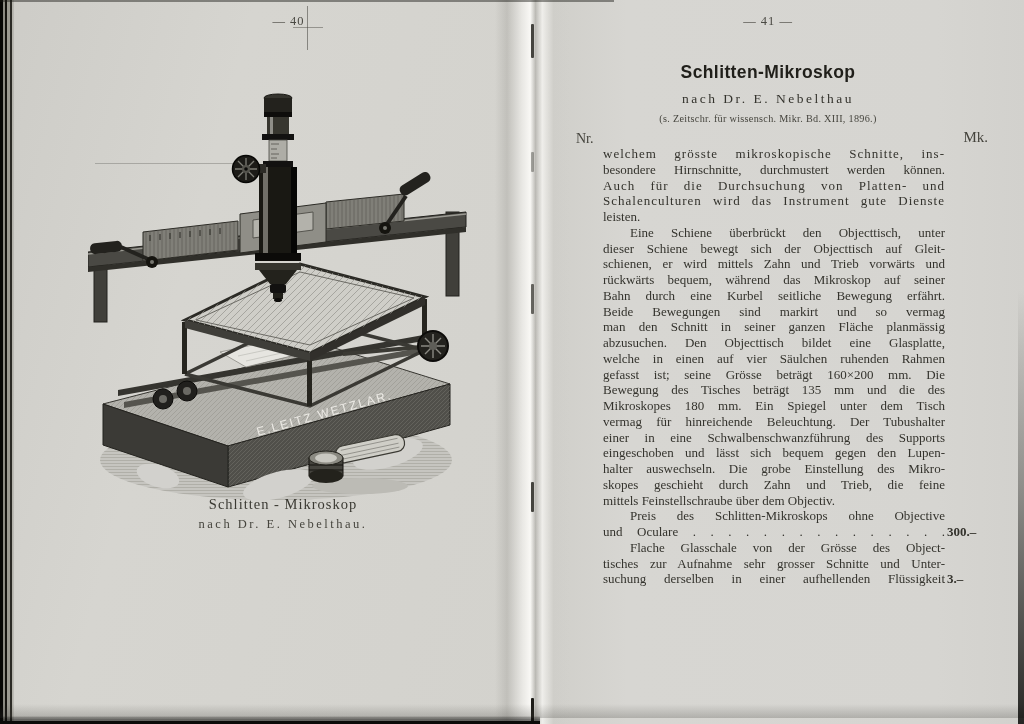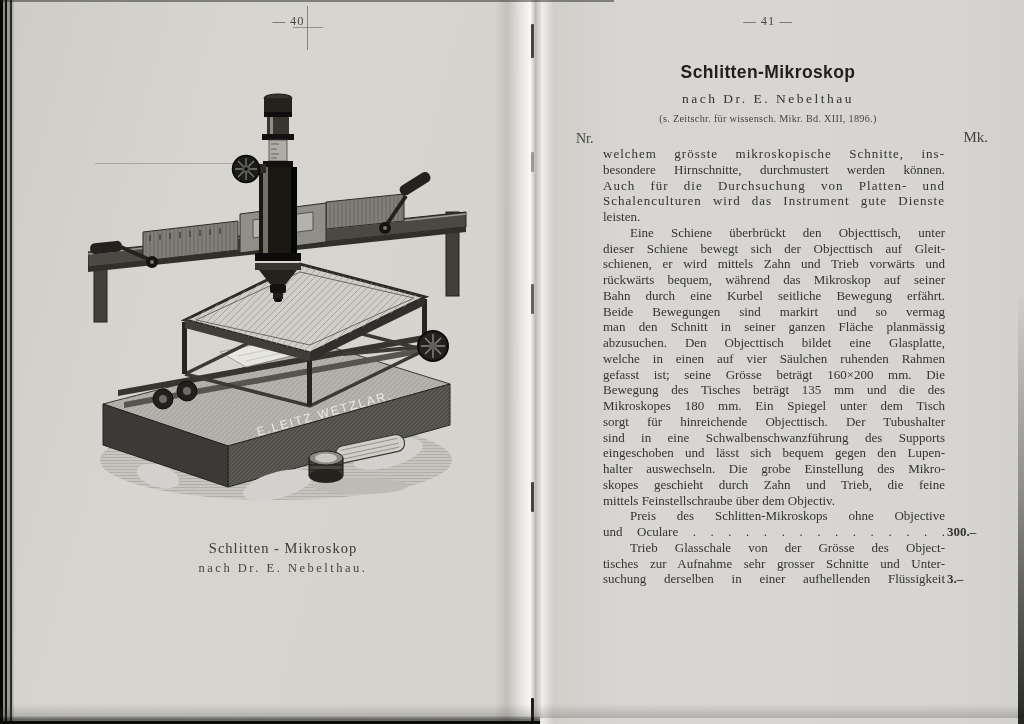--- a/index.html
+++ b/index.html
@@ -34,21 +34,21 @@
     background:linear-gradient(to top,rgba(60,59,54,.25),rgba(60,59,54,0));}
   #edge-right{position:absolute;right:0;top:290px;bottom:0;width:6px;
     background:linear-gradient(to bottom,rgba(20,20,16,0),rgba(20,20,16,.35) 45%,rgba(8,8,6,.85));}
   .scratch{position:absolute;height:1px;background:rgba(90,88,82,.35);}
   
   .pagenum{position:absolute;top:14px;font-size:12.5px;letter-spacing:1px;color:#4a4943;}
   #left-pagenum{left:16px;width:545px;text-align:center;}
   #right-pagenum{left:0;width:456px;text-align:center;}
   #regmark-v{position:absolute;left:307px;top:6px;width:1px;height:44px;background:rgba(70,68,62,.55);}
   #regmark-h{position:absolute;left:293px;top:27px;width:30px;height:1px;background:rgba(70,68,62,.45);}
-  #caption{position:absolute;left:0;top:496px;width:566px;text-align:center;margin-top:44px;}
+  #caption{position:absolute;left:0;top:496px;width:566px;text-align:center;}
   #caption-title{font-size:14.5px;letter-spacing:1px;color:#3b3a33;}
   #caption-sub{font-size:12.5px;letter-spacing:2.5px;color:#45443d;margin-top:4px;}
   #rp-title{position:absolute;left:0;top:62px;width:456px;text-align:center;
     font-family:"Liberation Sans","DejaVu Sans",sans-serif;font-weight:700;
     font-size:17.5px;letter-spacing:.4px;color:#201f1a;}
   #rp-sub{position:absolute;left:0;top:91px;width:456px;text-align:center;
     font-size:13.5px;letter-spacing:2.5px;color:#34332d;}
   #rp-cite{position:absolute;left:0;top:113px;width:456px;text-align:center;
     font-size:10.2px;letter-spacing:.3px;color:#45443d;}
   #nr-label{position:absolute;left:36px;top:131px;font-size:14px;color:#45443d;}
@@ -250,29 +250,29 @@
         <div class="bodyline"><span>schienen, er wird mittels Zahn und Trieb vorwärts und</span></div>
         <div class="bodyline"><span>rückwärts bequem, während das Mikroskop auf seiner</span></div>
         <div class="bodyline"><span>Bahn durch eine Kurbel seitliche Bewegung erfährt.</span></div>
         <div class="bodyline"><span>Beide Bewegungen sind markirt und so vermag</span></div>
         <div class="bodyline"><span>man den Schnitt in seiner ganzen Fläche planmässig</span></div>
         <div class="bodyline"><span>abzusuchen. Den Objecttisch bildet eine Glasplatte,</span></div>
         <div class="bodyline"><span>welche in einen auf vier Säulchen ruhenden Rahmen</span></div>
         <div class="bodyline"><span>gefasst ist; seine Grösse beträgt 160×200 mm. Die</span></div>
         <div class="bodyline"><span>Bewegung des Tisches beträgt 135 mm und die des</span></div>
         <div class="bodyline"><span>Mikroskopes 180 mm. Ein Spiegel unter dem Tisch</span></div>
-        <div class="bodyline"><span>sorgt für hinreichende Objecttisch. Der Tubushalter</span></div>
-        <div class="bodyline"><span>sind in eine Schwalbenschwanzführung des Supports</span></div>
+        <div class="bodyline"><span>vermag für hinreichende Beleuchtung. Der Tubushalter</span></div>
+        <div class="bodyline"><span>einer in eine Schwalbenschwanzführung des Supports</span></div>
         <div class="bodyline"><span>eingeschoben und lässt sich bequem gegen den Lupen-</span></div>
         <div class="bodyline"><span>halter auswechseln. Die grobe Einstellung des Mikro-</span></div>
         <div class="bodyline"><span>skopes geschieht durch Zahn und Trieb, die feine</span></div>
         <div class="bodyline last"><span>mittels Feinstellschraube über dem Objectiv.</span></div>
         <div class="bodyline indent"><span>Preis des Schlitten-Mikroskops ohne Objective</span></div>
         <div class="bodyline"><span>und Oculare . . . . . . . . . . . . . . .</span><span class="price">300.–</span></div>
-        <div class="bodyline indent"><span>Trieb Glasschale von der Grösse des Object-</span></div>
+        <div class="bodyline indent"><span>Flache Glasschale von der Grösse des Object-</span></div>
         <div class="bodyline"><span>tisches zur Aufnahme sehr grosser Schnitte und Unter-</span></div>
         <div class="bodyline"><span>suchung derselben in einer aufhellenden Flüssigkeit</span><span class="price">3.–</span></div>
       </div>
   </div>
 
   <div id="gutter"></div>
   <div class="staple" style="top:24px;height:34px;"></div>
   <div class="staple" style="top:152px;height:20px;opacity:.45;"></div>
   <div class="staple" style="top:284px;height:30px;opacity:.8;"></div>
   <div class="staple" style="top:482px;height:30px;"></div>

